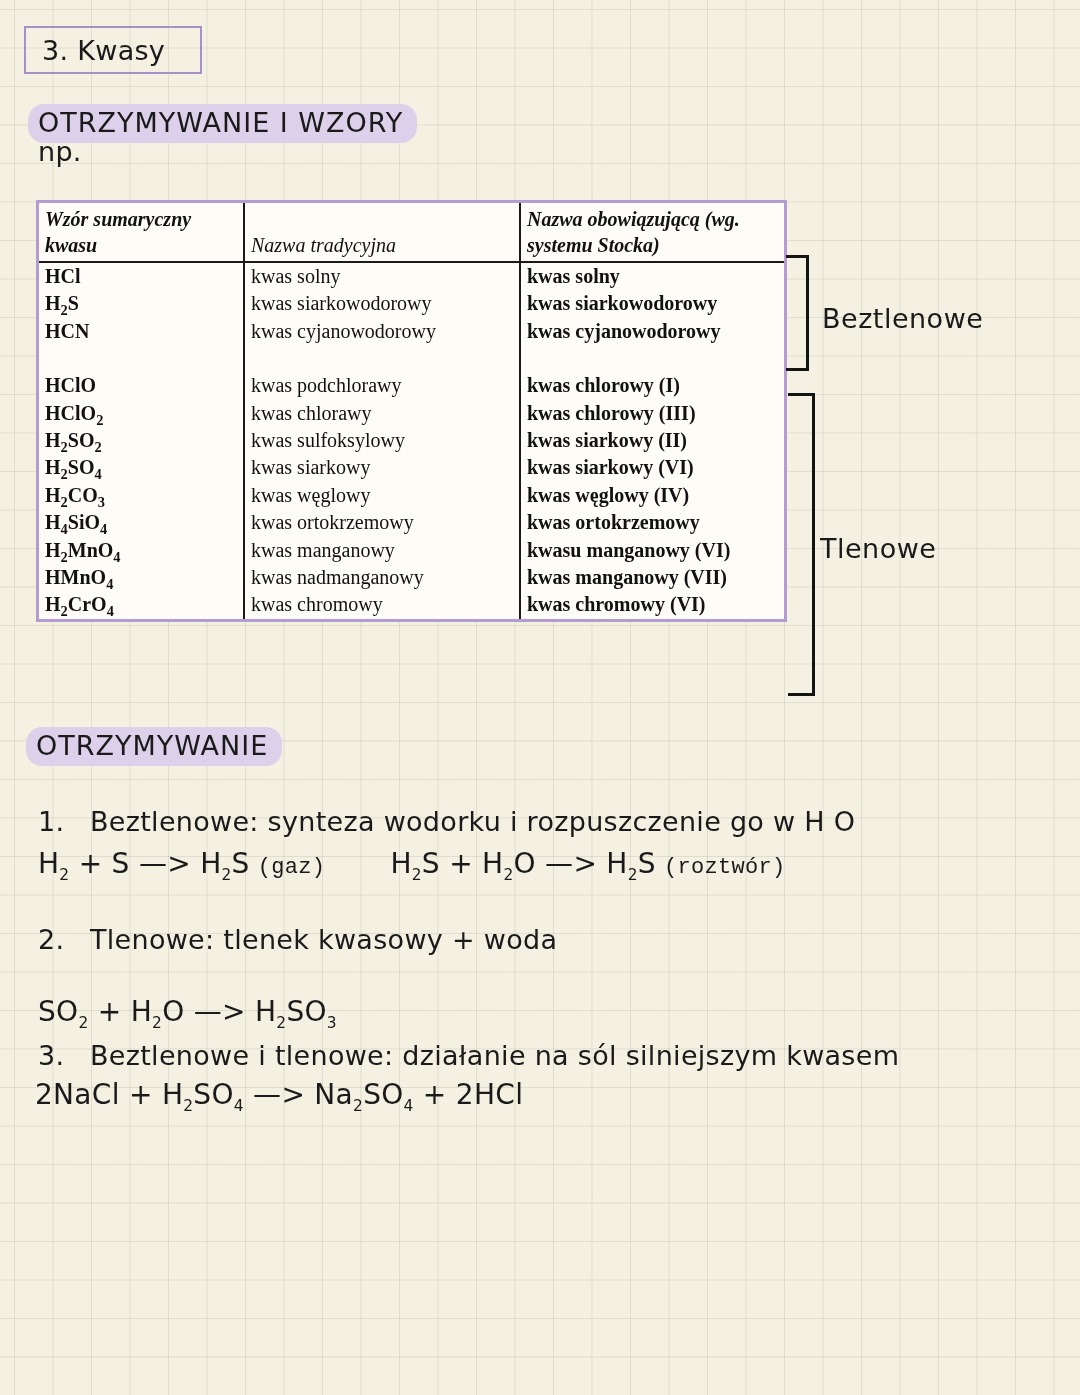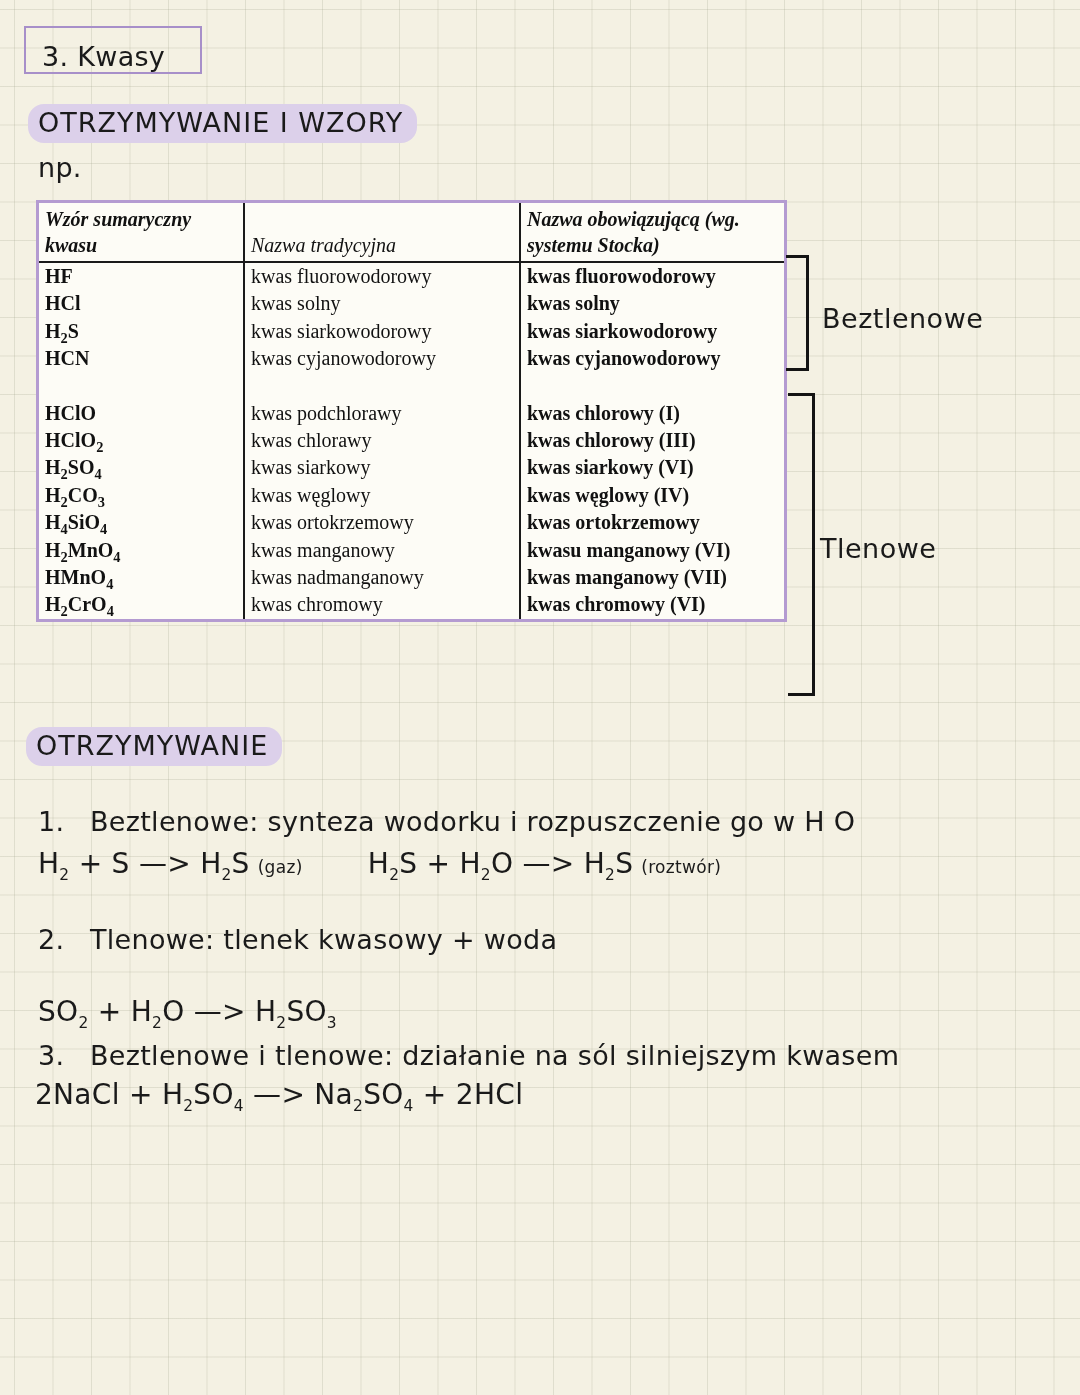--- a/index.html
+++ b/index.html
@@ -12,30 +12,30 @@
     background-size:38.5px 38.5px;
     background-position:14px 9px;
     font-family:"DejaVu Sans", sans-serif;
     color:#1a1a1a;
     overflow:hidden;
   }
   .hand{font-family:"DejaVu Sans", sans-serif; letter-spacing:0.3px;}
 
   .title-box{
     position:absolute;left:24px;top:26px;width:178px;height:48px;
-    border:2px solid #a78fc9;display:flex;align-items:flex-end;
+    border:2px solid #a78fc9;display:flex;align-items:center;
     padding-left:16px;font-size:27px;box-sizing:border-box;
   }
   .section-heading{
     position:absolute;font-size:27px;letter-spacing:1px;
     background:#dcd0ea;border-radius:16px;padding:3px 14px 5px 10px;
   }
   .heading-naming{left:28px;top:104px;}
   .heading-obtaining{left:26px;top:727px;}
-  .np-label{position:absolute;left:38px;top:152px;font-size:27px;}
+  .np-label{position:absolute;left:38px;top:136px;font-size:27px;}
 
   table.acid-table{
     position:absolute;left:36px;top:200px;width:739px;
     border-collapse:collapse;background:#fdfcf6;
     border:3px solid #b49bd1;
     font-family:"Liberation Serif", serif;font-size:20px;color:#111;
     table-layout:fixed;
   }
   .acid-table th,.acid-table td{padding:0 6px;text-align:left;overflow:hidden;white-space:nowrap;}
   .acid-table thead th{border-bottom:2px solid #1a1a1a;padding-top:3px;padding-bottom:3px;line-height:26px;white-space:normal;font-style:italic;}
@@ -60,21 +60,21 @@
   .method-item .num{width:52px;flex:none;}
   .item-1{left:38px;top:806px;}
   .item-2{left:38px;top:924px;}
   .item-3{left:38px;top:1040px;}
 
   .equation-line{position:absolute;font-size:28px;}
   .eq-1{left:38px;top:847px;}
   .eq-2{left:38px;top:963px;margin-top:32px;}
   .eq-3{left:35px;top:1078px;}
   .equation-line sub{font-size:0.55em;line-height:0;}
-  .equation-line .note{font-size:17px;margin-left:8px;}
+  .equation-line .note{font-size:22px;margin-left:8px;font-family:Liberation Mono, monospace;}
   .equation-line .second{margin-left:56px;}
 </style>
 </head>
 <body>
 
 <div class="title-box hand">
   <span>3.  Kwasy</span>
 </div>
 
 <div class="section-heading heading-naming hand">OTRZYMYWANIE I WZORY</div>
@@ -83,25 +83,20 @@
 
 <table class="acid-table">
   <thead>
     <tr>
       <th class="c1">Wzór sumaryczny kwasu</th>
       <th class="c2">Nazwa tradycyjna</th>
       <th class="c3">Nazwa obowiązującą (wg. systemu Stocka)</th>
     </tr>
   </thead>
   <tbody id="acid-tbody">
-      <tr>
-        <td class="formula-cell">HF</td>
-        <td class="trad-cell">kwas fluorowodorowy</td>
-        <td class="stock-cell">kwas fluorowodorowy</td>
-      </tr>
       <tr>
         <td class="formula-cell">HCl</td>
         <td class="trad-cell">kwas solny</td>
         <td class="stock-cell">kwas solny</td>
       </tr>
       <tr>
         <td class="formula-cell">H<sub>2</sub>S</td>
         <td class="trad-cell">kwas siarkowodorowy</td>
         <td class="stock-cell">kwas siarkowodorowy</td>
       </tr>
@@ -117,20 +112,25 @@
       </tr>
       <tr>
         <td class="formula-cell">HClO</td>
         <td class="trad-cell">kwas podchlorawy</td>
         <td class="stock-cell">kwas chlorowy (I)</td>
       </tr>
       <tr>
         <td class="formula-cell">HClO<sub>2</sub></td>
         <td class="trad-cell">kwas chlorawy</td>
         <td class="stock-cell">kwas chlorowy (III)</td>
+      </tr>
+      <tr>
+        <td class="formula-cell">H<sub>2</sub>SO<sub>2</sub></td>
+        <td class="trad-cell">kwas sulfoksylowy</td>
+        <td class="stock-cell">kwas siarkowy (II)</td>
       </tr>
       <tr>
         <td class="formula-cell">H<sub>2</sub>SO<sub>4</sub></td>
         <td class="trad-cell">kwas siarkowy</td>
         <td class="stock-cell">kwas siarkowy (VI)</td>
       </tr>
       <tr>
         <td class="formula-cell">H<sub>2</sub>CO<sub>3</sub></td>
         <td class="trad-cell">kwas węglowy</td>
         <td class="stock-cell">kwas węglowy (IV)</td>

